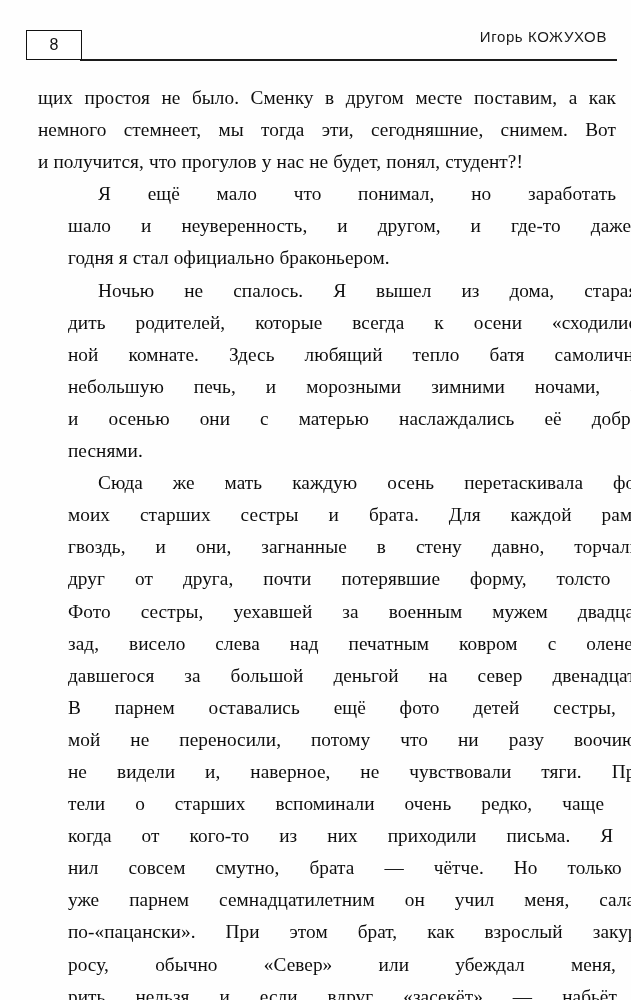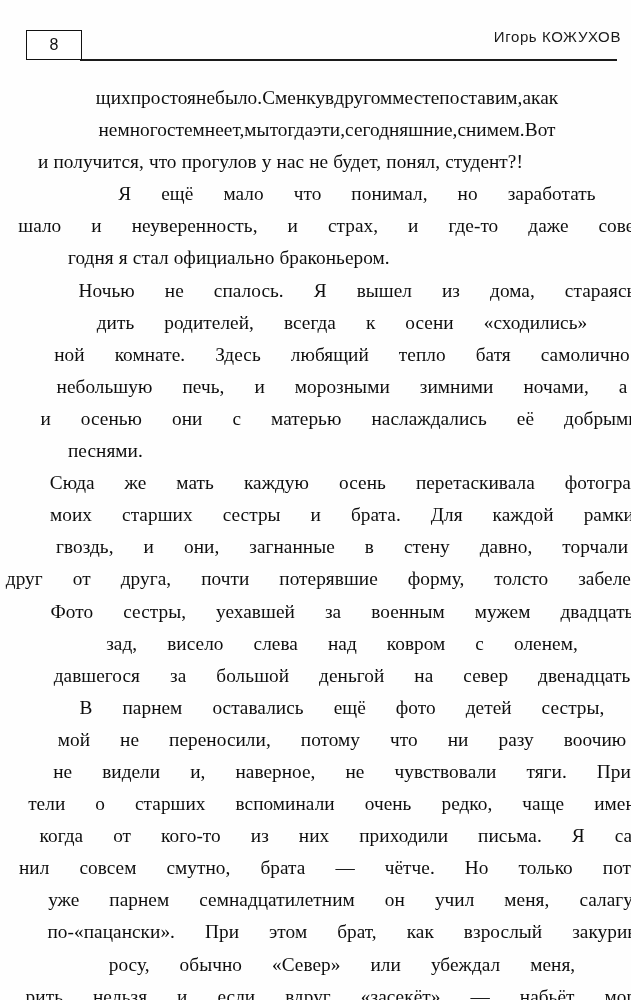--- a/index.html
+++ b/index.html
@@ -49,21 +49,21 @@
   .folio-num {
     font-family: "Liberation Sans", "DejaVu Sans", sans-serif;
     font-size: 16px;
     line-height: 1;
     color: #111111;
     letter-spacing: 0.2px;
   }
 
   .author-line {
     position: absolute;
-    right: 10px;
+    right: 24px;
     top: -1px;
     font-family: "Liberation Sans", "DejaVu Sans", sans-serif;
     font-size: 15px;
     line-height: 1;
     color: #1a1a1a;
     letter-spacing: 0.6px;
     white-space: nowrap;
   }
 
   .head-rule {
@@ -100,21 +100,21 @@
   .para.cont {
     text-indent: 0;
   }
   
   .ln {
     display: block;
     white-space: pre;
   }
   .ln.j {
     display: flex;
-    justify-content: center;
+    justify-content: space-between;
     white-space: normal;
   }
   .ln.j > span { white-space: pre; }
   .ln.ind {
     padding-left: 30px;
   }
 </style>
 </head>
 <body>
 
@@ -168,21 +168,21 @@
           <span>что</span>
           <span>понимал,</span>
           <span>но</span>
           <span>заработать</span>
         </span>
         <span class="ln j">
           <span>шало</span>
           <span>и</span>
           <span>неуверенность,</span>
           <span>и</span>
-          <span>страх,</span>
+          <span>другом,</span>
           <span>и</span>
           <span>где-то</span>
           <span>даже</span>
           <span>совесть.</span>
         </span>
         <span class="ln">годня я стал официально браконьером.</span>
       </p>
 
     <p class="para indent">
         <span class="ln j ind">
@@ -191,20 +191,21 @@
           <span>спалось.</span>
           <span>Я</span>
           <span>вышел</span>
           <span>из</span>
           <span>дома,</span>
           <span>стараясь</span>
         </span>
         <span class="ln j">
           <span>дить</span>
           <span>родителей,</span>
+          <span>которые</span>
           <span>всегда</span>
           <span>к</span>
           <span>осени</span>
           <span>«сходились»</span>
         </span>
         <span class="ln j">
           <span>ной</span>
           <span>комнате.</span>
           <span>Здесь</span>
           <span>любящий</span>
@@ -281,20 +282,21 @@
           <span>за</span>
           <span>военным</span>
           <span>мужем</span>
           <span>двадцать</span>
         </span>
         <span class="ln j">
           <span>зад,</span>
           <span>висело</span>
           <span>слева</span>
           <span>над</span>
+          <span>печатным</span>
           <span>ковром</span>
           <span>с</span>
           <span>оленем,</span>
         </span>
         <span class="ln j">
           <span>давшегося</span>
           <span>за</span>
           <span>большой</span>
           <span>деньгой</span>
           <span>на</span>

